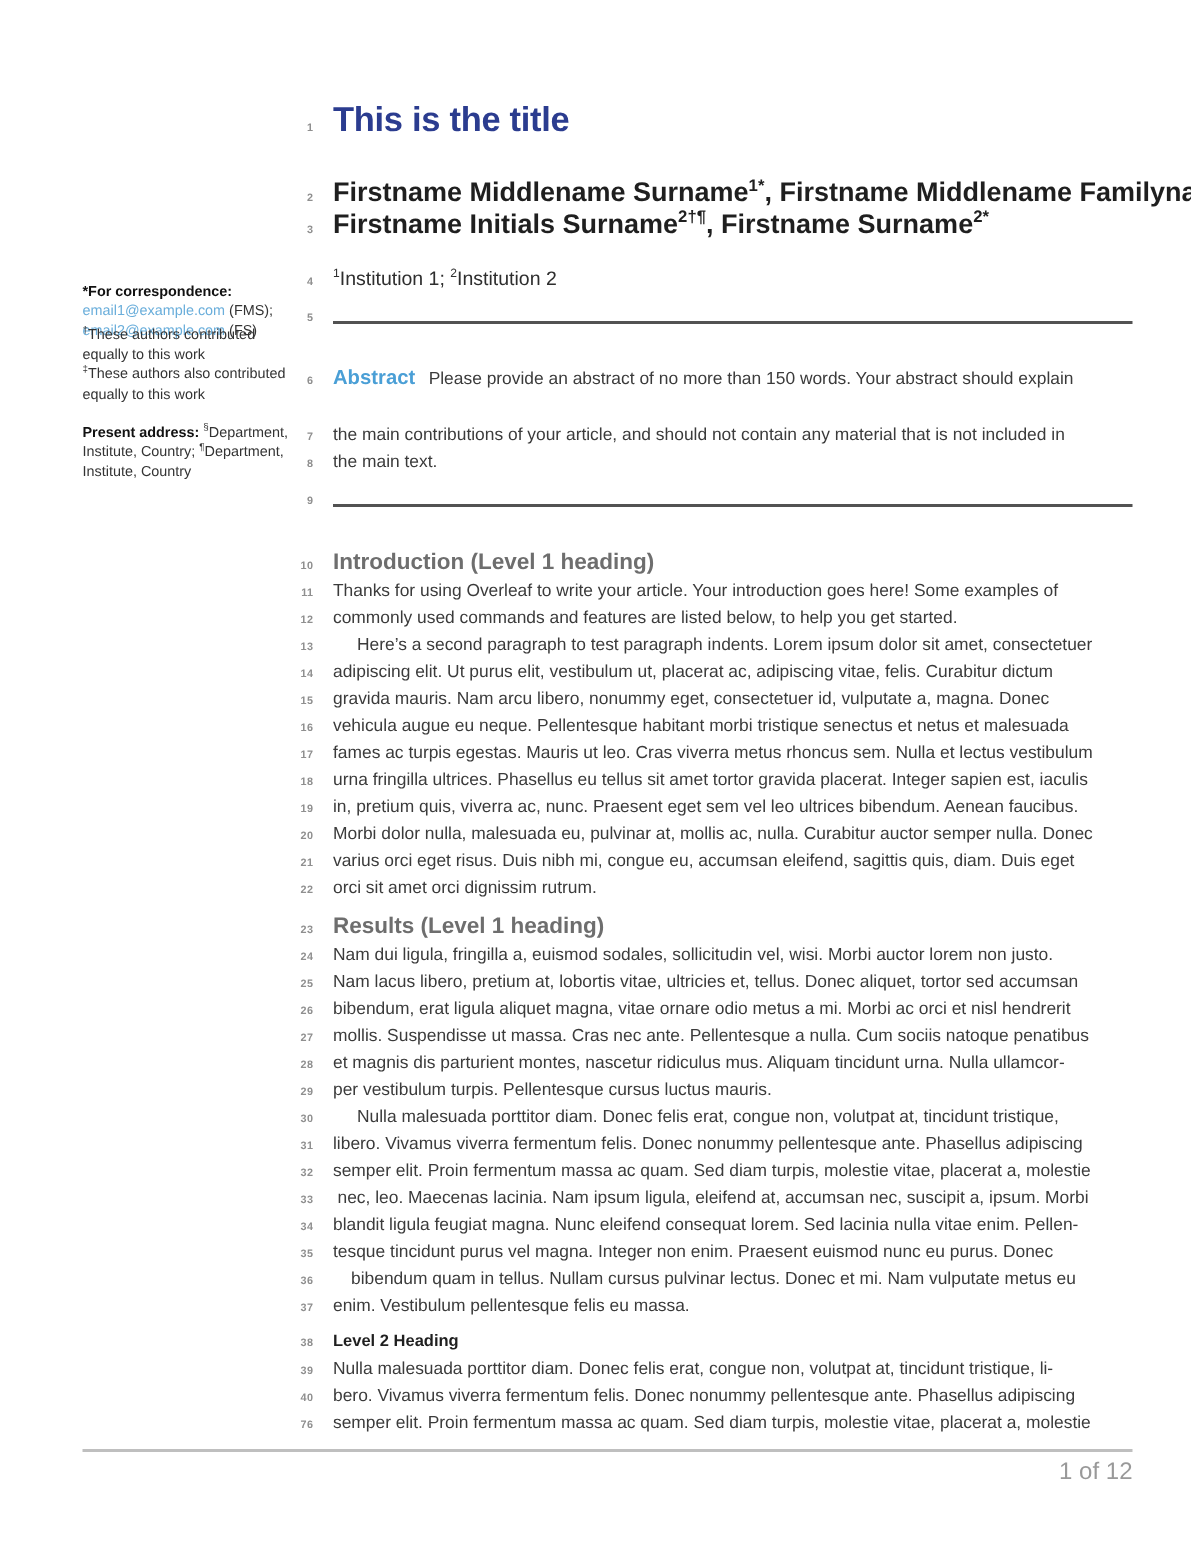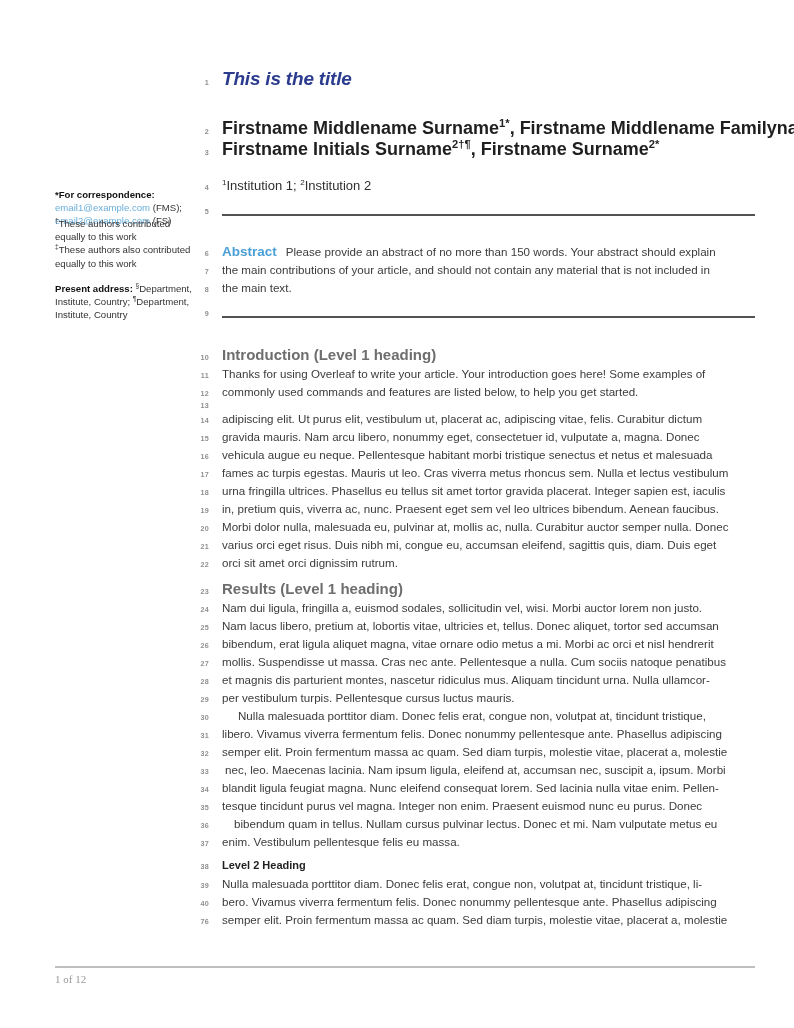--- a/index.html
+++ b/index.html
@@ -17,22 +17,22 @@
   .row { display: flex; align-items: baseline; }
   .num {
     flex: 0 0 209px; text-align: right;
     font-size: 7.2px; font-weight: 700;
     color: var(--line_number_gray); letter-spacing: .3px;
   }
   .text { flex: 0 0 533px; margin-left: 13px; color: var(--body_text); }
 
   .k-title { margin-top: 62px; }
   .k-title .text {
-    font-size: 19px; line-height: 34px; font-weight: 700;
-    color: var(--title_blue); letter-spacing: -0.2px; font-style: italic;
+    font-size: 23px; line-height: 34px; font-weight: 700;
+    color: var(--title_blue); letter-spacing: -0.2px;
   }
   .k-title + .k-authors { margin-top: 22px; }
   .k-authors .text { font-size: 18px; line-height: 21px; font-weight: 700; color: #1f1f1f; }
   .k-institution { margin-top: 17px; }
   .k-institution .text { font-size: 13px; line-height: 18px; color: #2e2e2e; }
 
   .k-rule { margin-top: 19px; height: 2px; align-items: flex-end; }
   .k-rule .num { line-height: 8px; }
   .k-rule .text { height: 2px; background: var(--rule_dark); }
 
@@ -60,22 +60,22 @@
   .mn-0 { top: 164px; } .mn-1 { top: 217px; } .mn-2 { top: 282px; }
   .mn-line { font-size: 9.6px; line-height: 13.2px; }
   .mn-line .b { font-weight: 700; color: #111111; }
   .mn-line sup { font-size: 68%; }
   .link { color: var(--link_blue); cursor: pointer; }
 
   
   .footer { position: absolute; left: 55px; right: 39px; top: 966px; }
   .footer-rule { height: 2px; background: var(--rule_light); }
   .footer-page {
-    font-size: 11px;
-    color: var(--footer_text); margin-top: 5px; font-family: Liberation Serif, serif;
+    text-align: right; font-size: 16px;
+    color: var(--footer_text); margin-top: 5px;
   }
 </style>
 </head>
 <body>
 
 <div class="page">
   <aside class="margin-notes" id="margin-notes">
       <div class="mn-block mn-0">
         <div class="mn-line" style="white-space: nowrap; margin-top: 24px;"><span class="b">*For correspondence:</span></div>
         <div class="mn-line" style="white-space: nowrap;"><span class="link">email1@example.com</span><span> (FMS);</span></div>
@@ -113,21 +113,21 @@
       <div class="row k-rule">
         <span class="num">5</span>
         <div class="text"></div>
       </div>
       <div class="row k-abstract-first">
         <span class="num">6</span>
         <div class="text" style="white-space: nowrap; letter-spacing: 0px;"><span class="abstract-label">Abstract</span><span>Please provide an abstract of no more than 150 words. Your abstract should explain</span></div>
       </div>
       <div class="row k-body">
         <span class="num">7</span>
-        <div class="text" style="white-space: nowrap; letter-spacing: 0px;">the main contributions of your article, and should not contain any material that is not included in</div>
+        <div class="text" style="white-space: nowrap; letter-spacing: 0px; margin-top: 19px;">the main contributions of your article, and should not contain any material that is not included in</div>
       </div>
       <div class="row k-body-end">
         <span class="num">8</span>
         <div class="text">the main text.</div>
       </div>
       <div class="row k-rule">
         <span class="num">9</span>
         <div class="text"></div>
       </div>
       <div class="row k-h1">
@@ -137,20 +137,21 @@
       <div class="row k-body">
         <span class="num">11</span>
         <div class="text" style="white-space: nowrap; letter-spacing: 0px;">Thanks for using Overleaf to write your article. Your introduction goes here! Some examples of</div>
       </div>
       <div class="row k-body-end">
         <span class="num">12</span>
         <div class="text">commonly used commands and features are listed below, to help you get started.</div>
       </div>
       <div class="row k-body-indent">
         <span class="num">13</span>
+        <div class="text" style="white-space: nowrap; letter-spacing: 0px;"><span class="indent"></span>Here’s a second paragraph to test paragraph indents. Lorem ipsum dolor sit amet, consectetuer</div>
       </div>
       <div class="row k-body">
         <span class="num">14</span>
         <div class="text" style="white-space: nowrap; letter-spacing: 0px;">adipiscing elit. Ut purus elit, vestibulum ut, placerat ac, adipiscing vitae, felis. Curabitur dictum</div>
       </div>
       <div class="row k-body">
         <span class="num">15</span>
         <div class="text" style="white-space: nowrap; letter-spacing: 0px;">gravida mauris. Nam arcu libero, nonummy eget, consectetuer id, vulputate a, magna. Donec</div>
       </div>
       <div class="row k-body">

